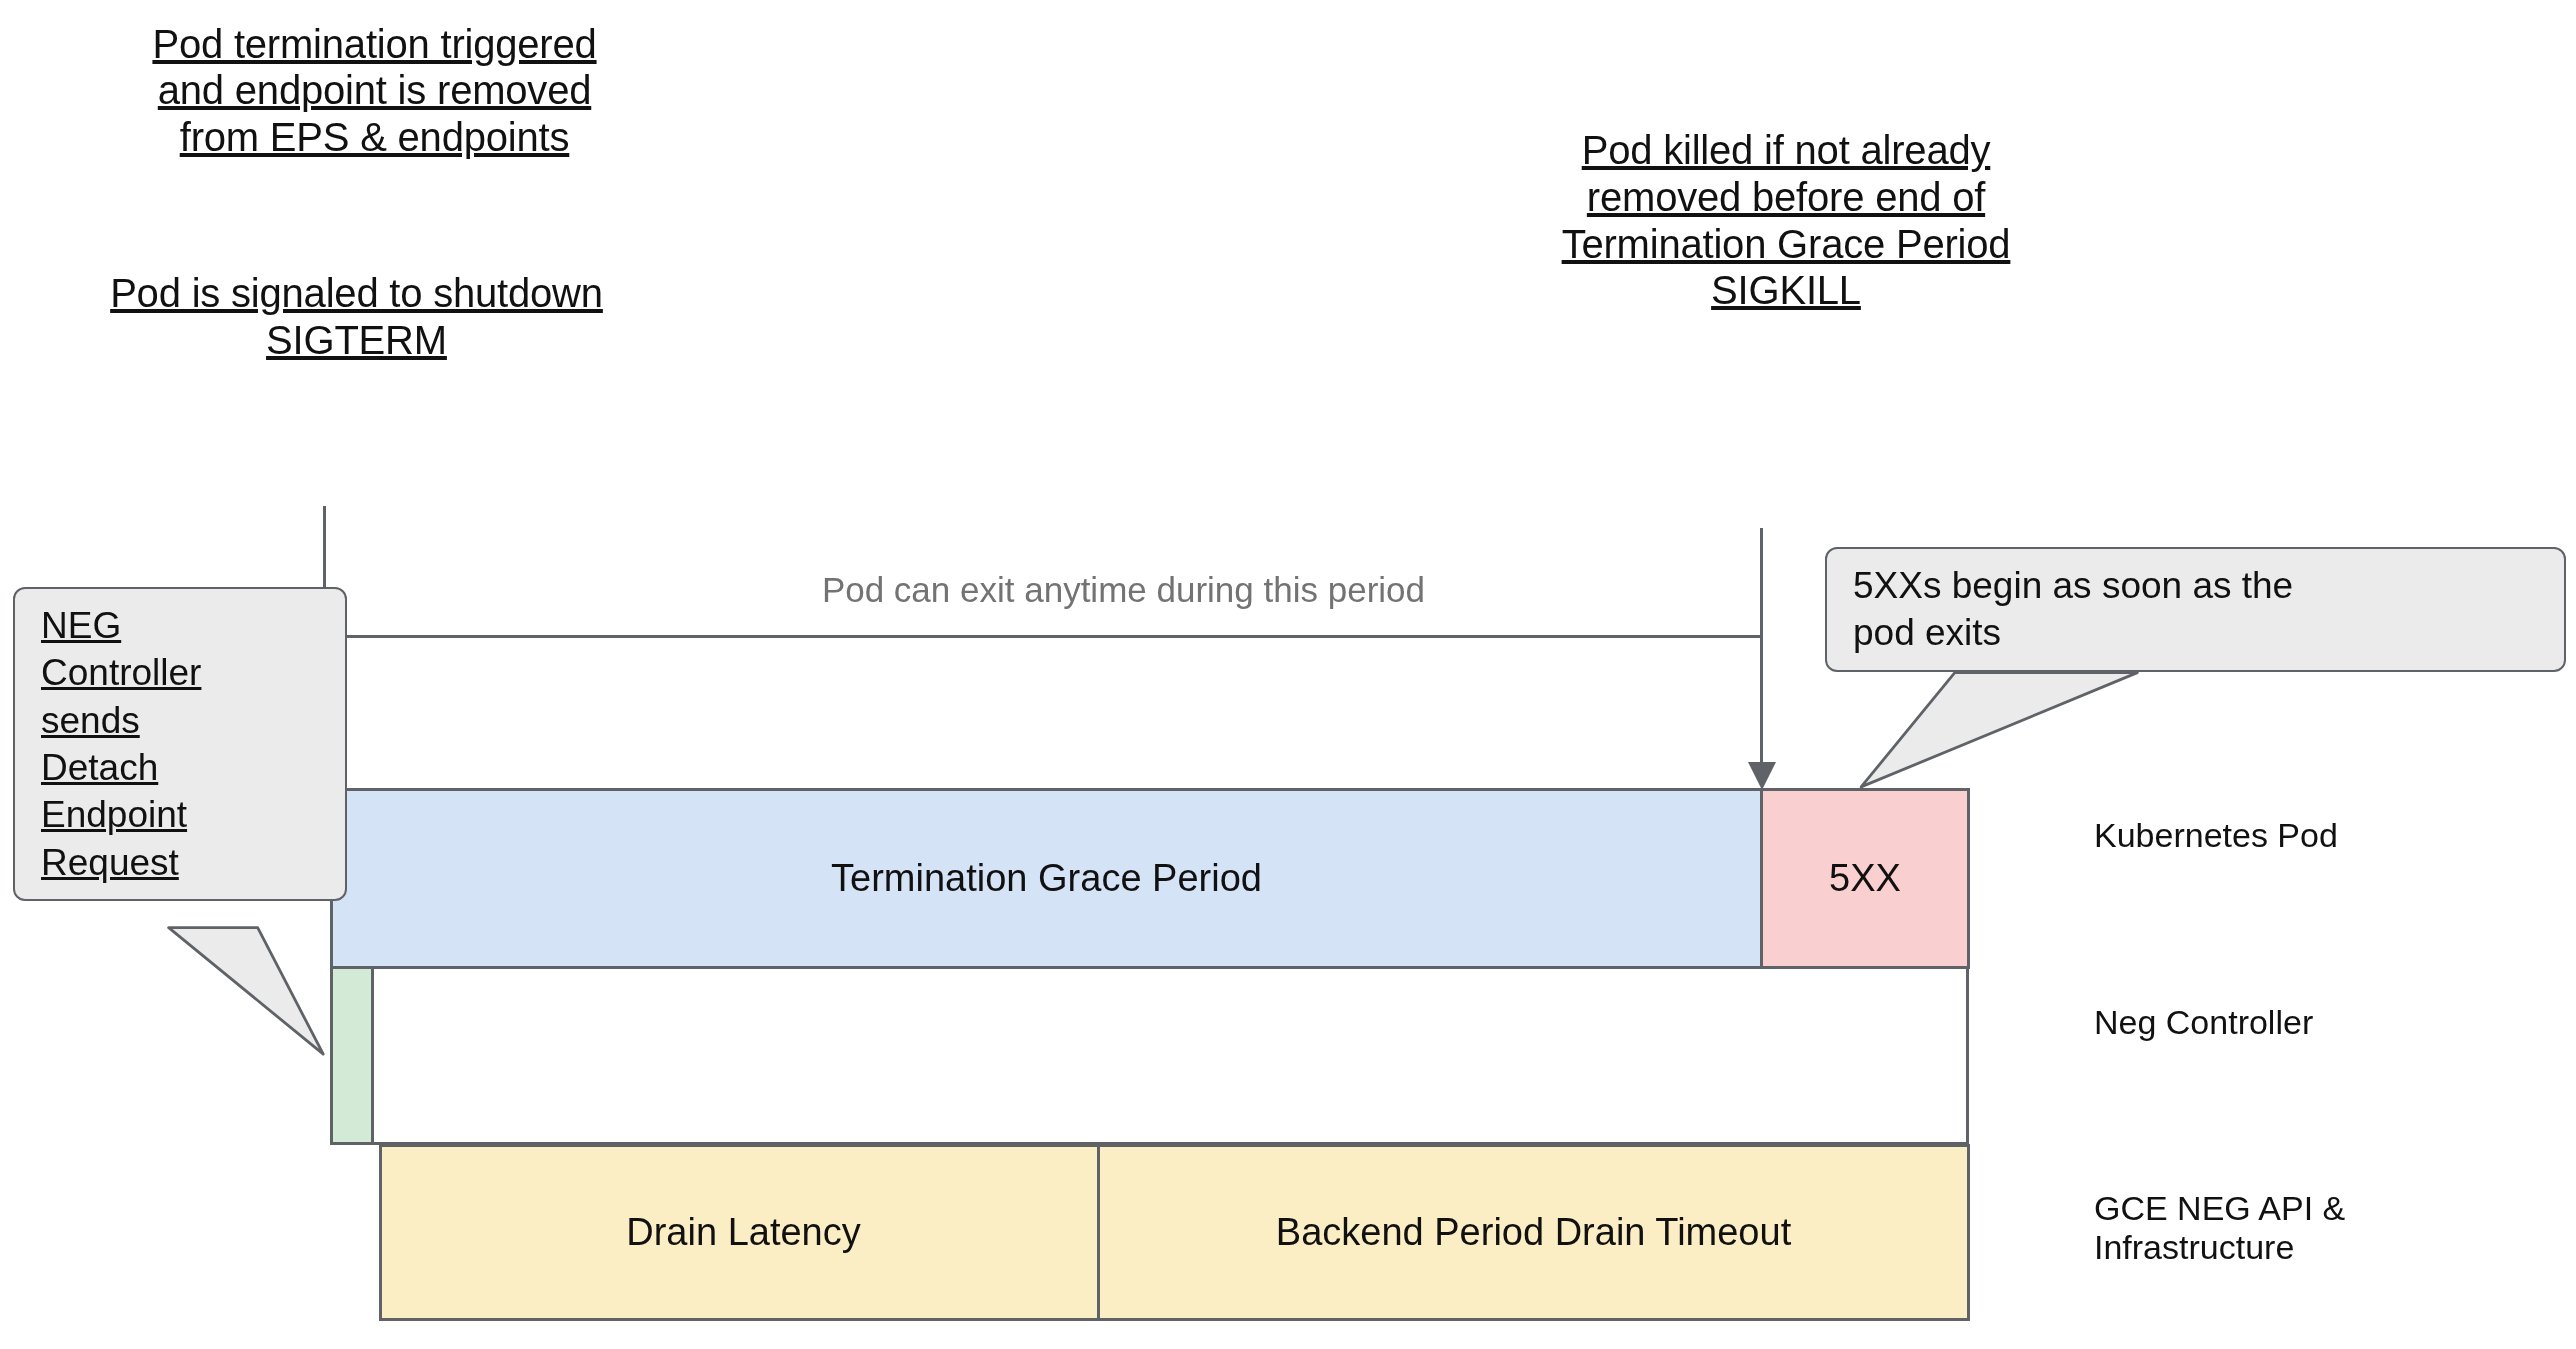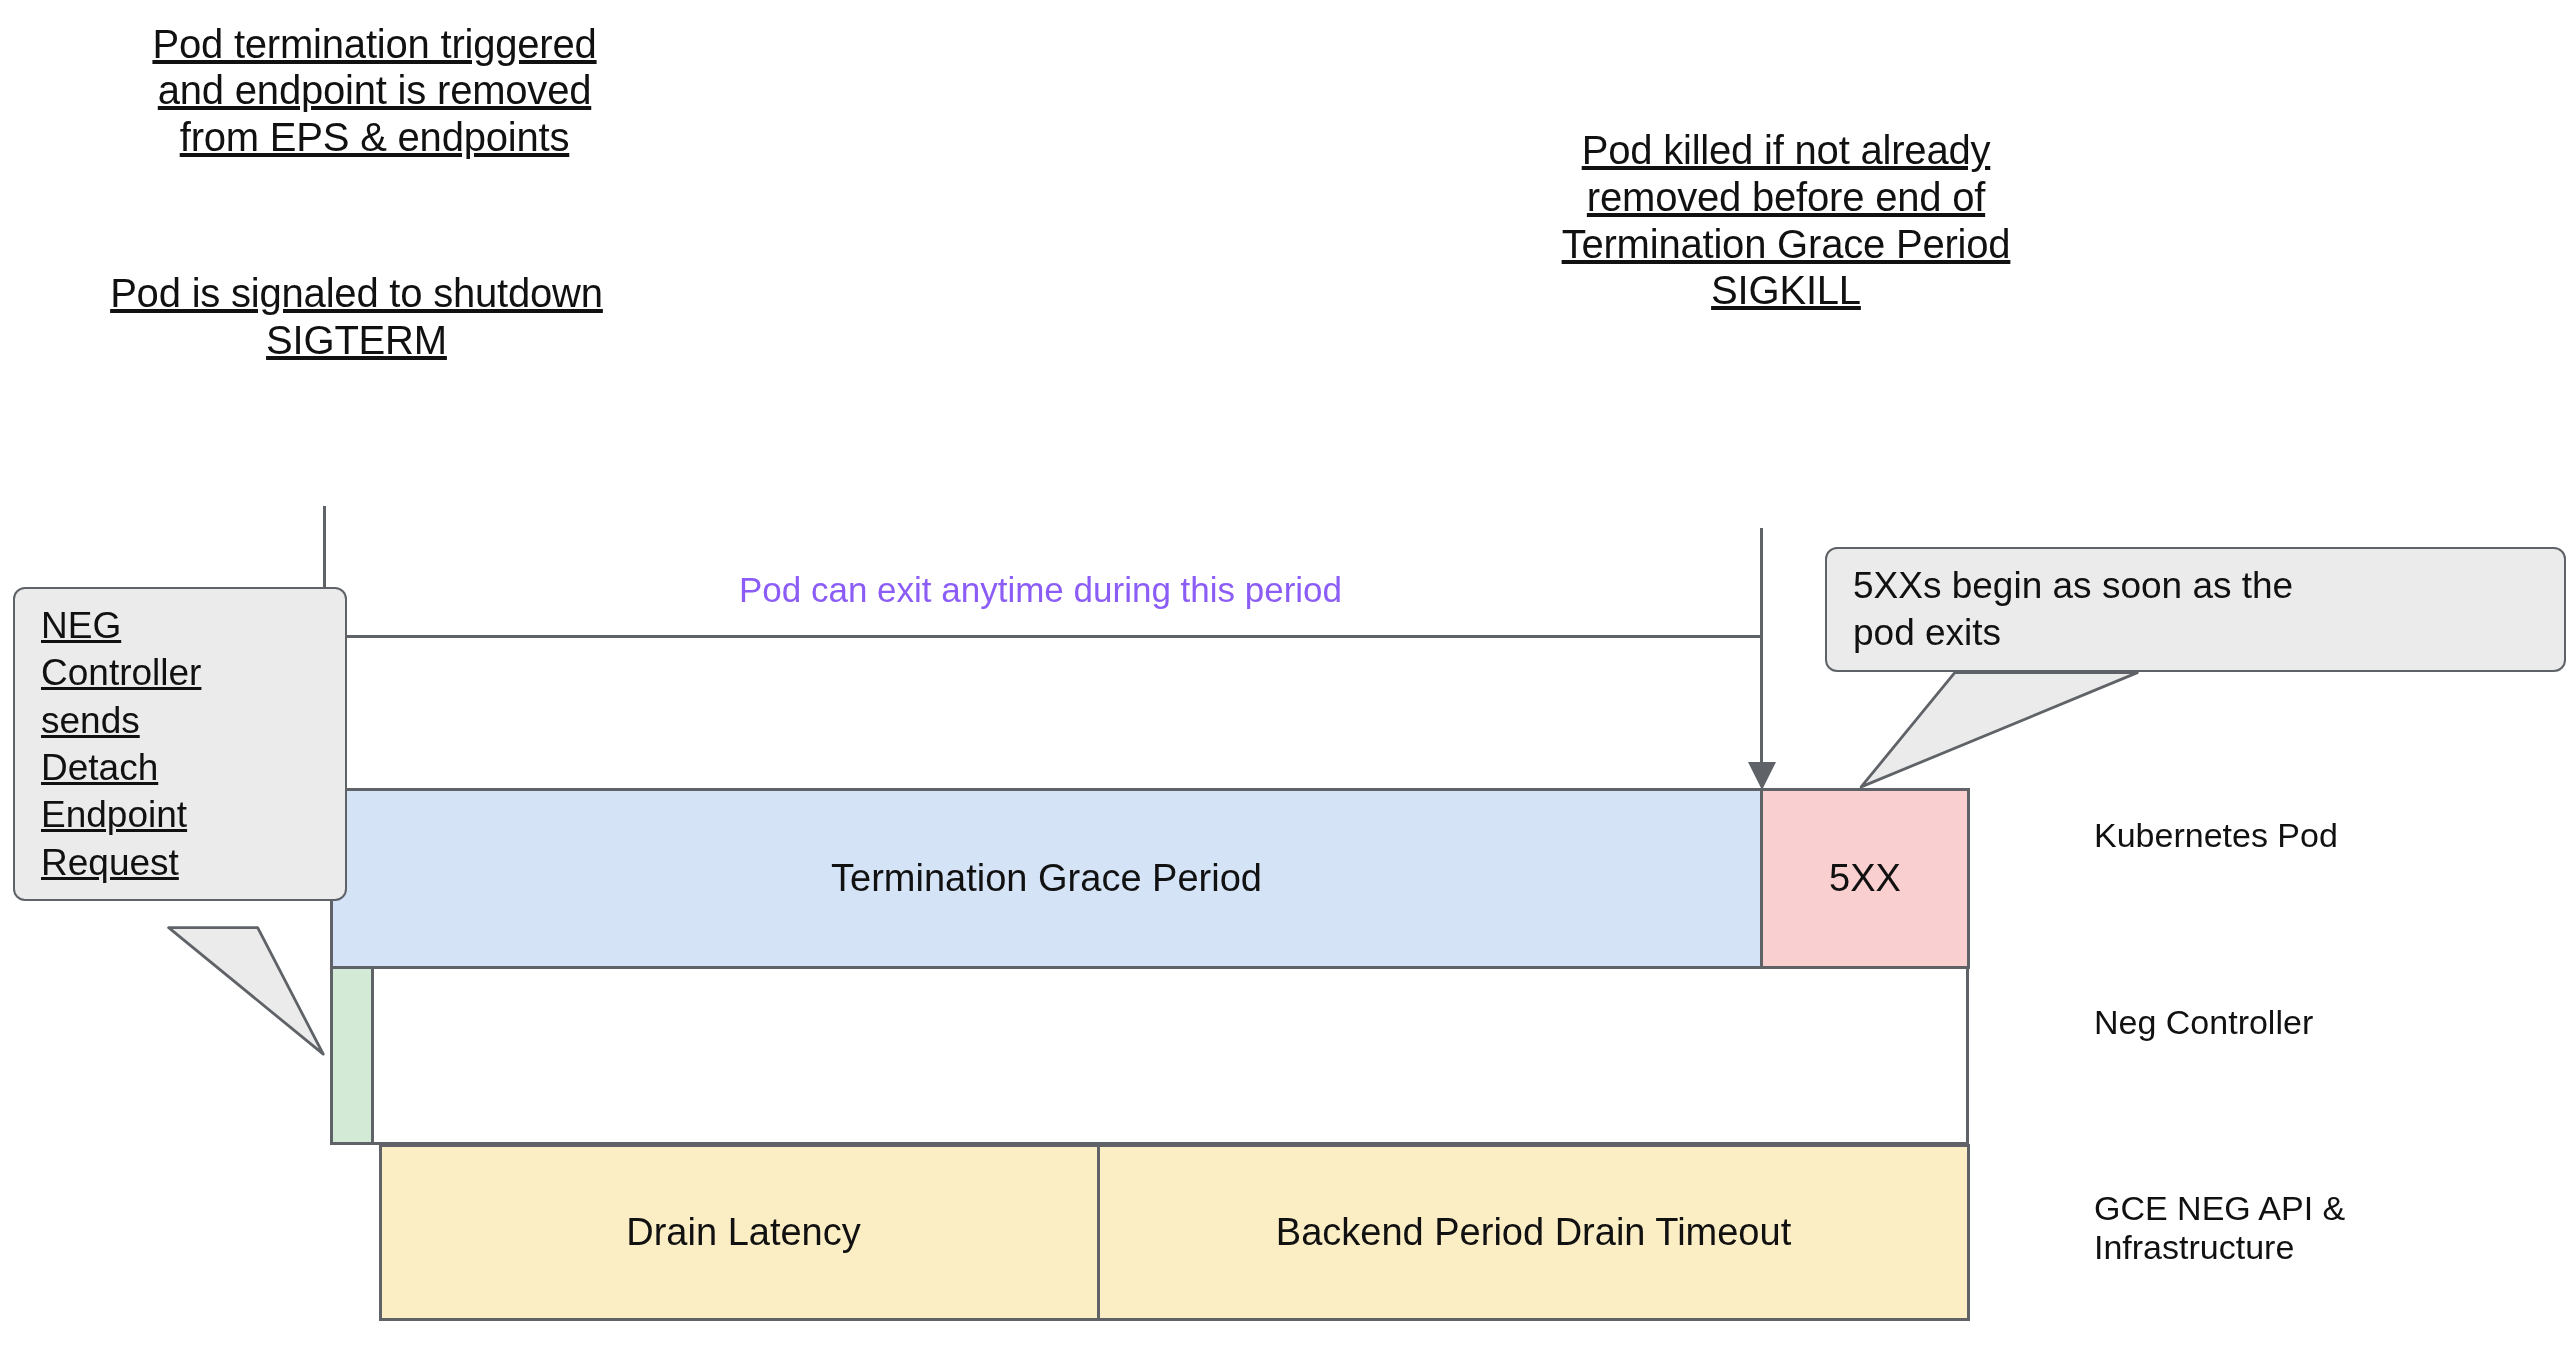--- a/index.html
+++ b/index.html
@@ -28,21 +28,21 @@
     letter-spacing: -0.2px;
     text-decoration: underline;
   }
   #note-left-1 { left: 37px;  top: 20.6px;  width: 675px; }
   #note-left-2 { left: 19px;  top: 270px; width: 675px; }
   #note-right  { left: 1444px; top: 127px; width: 684px; }
 
   
   #span-label {
     left: 656px; top: 570px; width: 769px;
-    font-size: 35px; text-align: center; color: #8b5cf6;
+    font-size: 35px; text-align: right; color: #737373;
   }
   #span-rule {
     left: 333px; top: 635px; width: 1427px; height: 0;
     border-top: 3.7px solid #5f6368;
   }
 
   
   .vmarker { width: 0; }
   .vmarker .stem {
     position: absolute; left: 0; top: 0;

